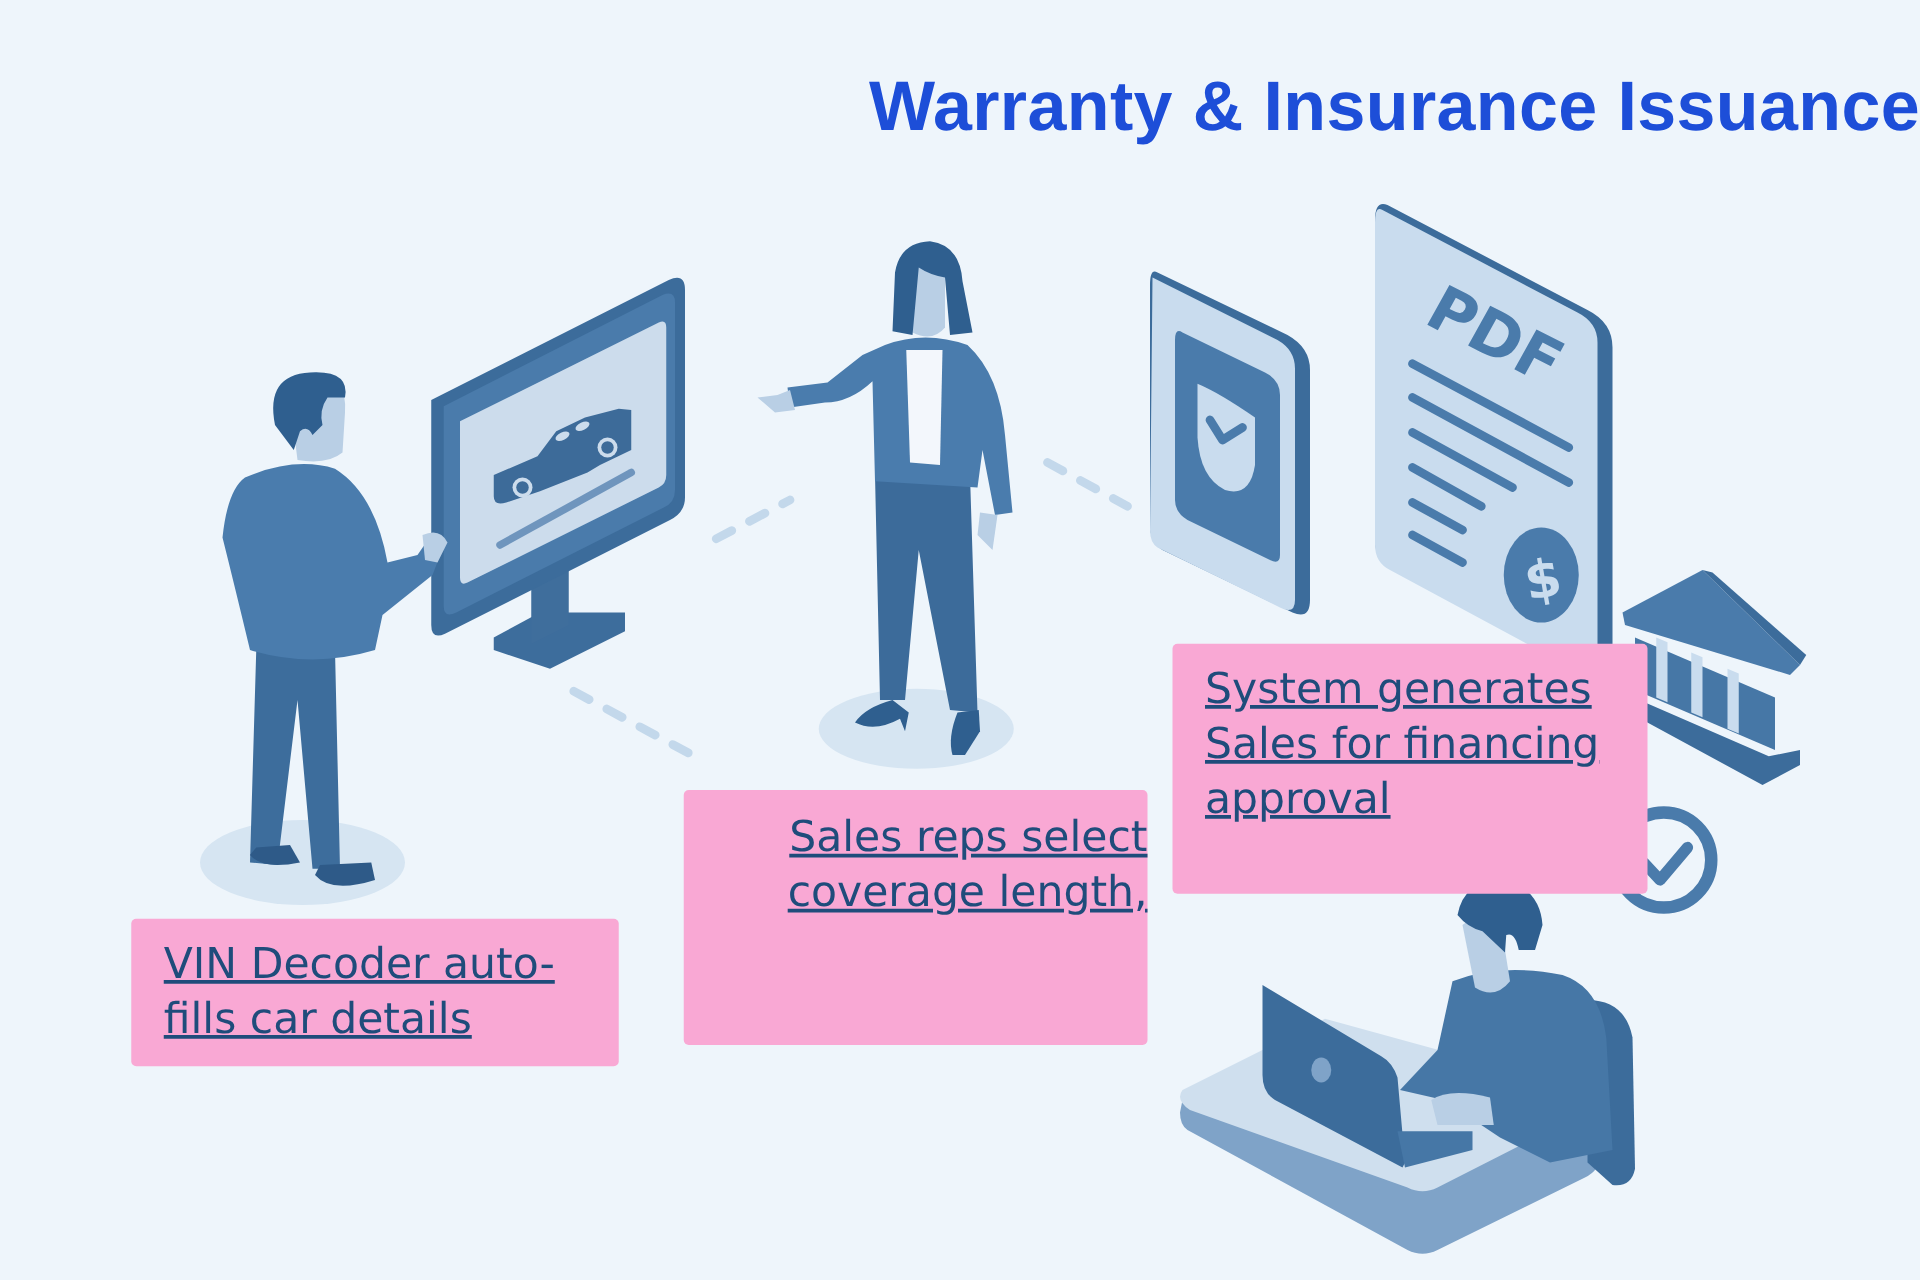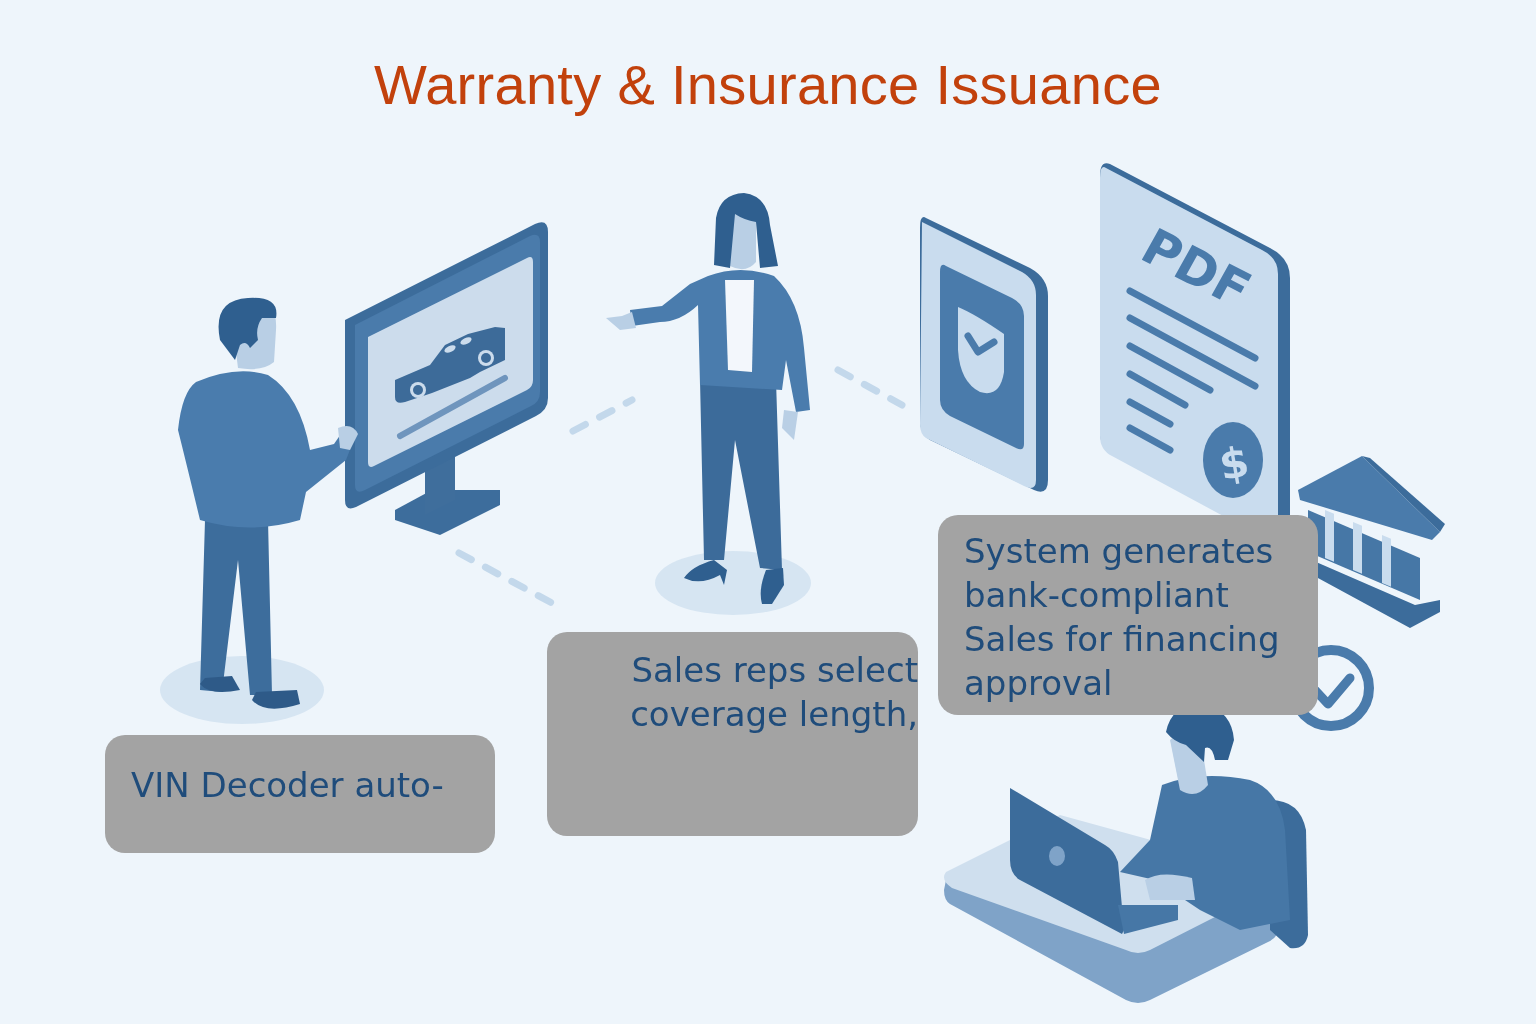--- a/index.html
+++ b/index.html
@@ -4,31 +4,31 @@
   <style>
     html, body { margin: 0; padding: 0; }
     body {
       width: 1536px; height: 1024px; overflow: hidden;
       background: #eef5fb;
       font-family: "Liberation Sans", "DejaVu Sans", sans-serif;
       position: relative;
     }
     .title {
       position: absolute; left: 0; top: 52px; width: 1536px;
-      text-align: center; font-size: 56px; font-weight: normal;
-      color: #c2410c; letter-spacing: 0.3px;
+      text-align: right; font-size: 56px; font-weight: bold;
+      color: #1d4ed8; letter-spacing: 0.3px;
     }
     .scene { position: absolute; left: 0; top: 0; width: 1536px; height: 1024px; }
     .callout {
-      position: absolute; background: #a3a3a3; border-radius: 20px;
+      position: absolute; background: #f9a8d4; border-radius: 4px;
       color: #1f4c7b; font-family: "DejaVu Sans", sans-serif;
-      font-size: 34px; line-height: 44px; box-sizing: border-box;
+      font-size: 34px; line-height: 44px; box-sizing: border-box; text-decoration: underline;
     }
     .callout span { display: block; white-space: nowrap; }
-    #callout-1 { left: 105px; top: 735px; width: 390px; height: 118px; padding: 28px 0 0 26px; }
+    #callout-1 { left: 105px; top: 735px; width: 390px; height: 118px; padding: 14px 0 0 26px; }
     #callout-2 { left: 547px; top: 632px; width: 371px; height: 204px; padding: 16px 0 0 26px; text-align: right; }
     #callout-3 { left: 938px; top: 515px; width: 380px; height: 200px; padding: 14px 0 0 26px; }
   </style>
 </head>
 <body>
 
 <div class="title">Warranty &amp; Insurance Issuance</div>
 
 <svg class="scene" width="1536" height="1024" viewBox="0 0 1536 1024" xmlns="http://www.w3.org/2000/svg">
 
@@ -133,25 +133,25 @@
     <path d="M1010,788 L1105,845 Q1114,850 1118,862 L1124,930 L1122,934 L1020,880 Q1010,874 1010,860 Z" fill="#3c6c9b"></path>
     <ellipse cx="1057" cy="856" rx="8" ry="10" fill="#7fa3c8"></ellipse>
     <path d="M1118,905 L1178,905 L1178,920 L1124,934 Z" fill="#4677a6"></path>
     <path d="M1170,740 Q1180,730 1200,735 L1208,785 Q1196,800 1180,790 Z" fill="#b9cfe5"></path>
     <path d="M1166,732 Q1172,702 1205,704 Q1232,712 1234,740 L1228,760 L1215,760 Q1212,745 1205,748 L1204,762 L1186,745 Q1174,742 1166,732 Z" fill="#2f5f8f"></path>
   </g>
 </svg>
 
 <div class="callout" id="callout-1">
   <span>VIN Decoder auto-</span>
+  <span>fills car details</span>
 </div>
 
 <div class="callout" id="callout-2">
   <span>Sales reps select</span>
   <span>coverage length,</span>
 </div>
 
 <div class="callout" id="callout-3">
   <span>System generates</span>
-  <span>bank-compliant</span>
   <span>Sales for financing</span>
   <span>approval</span>
 </div>
 
 </body></html>

